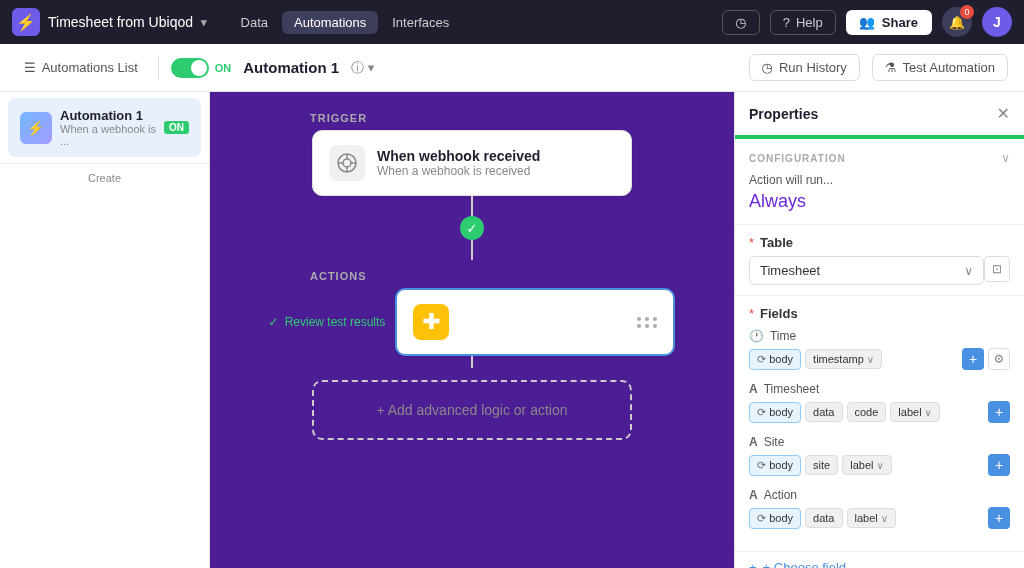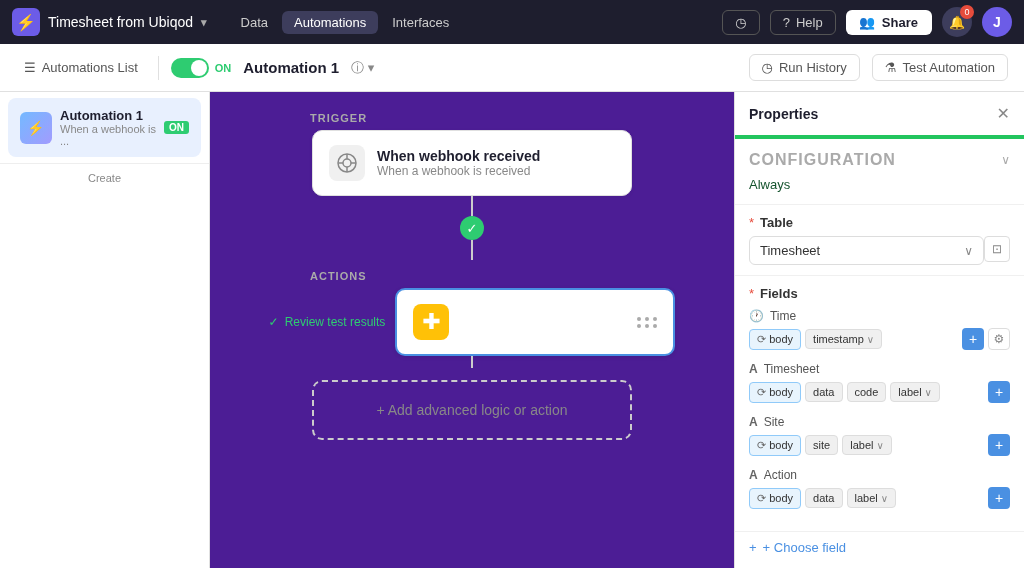--- a/index.html
+++ b/index.html
@@ -87,25 +87,25 @@
     .add-action-box { border: 2px dashed #ccc; border-radius: 10px; width: 320px; padding: 20px; display: flex; align-items: center; justify-content: center; color: #888; font-size: 14px; cursor: pointer; margin-top: 12px; }
 
     
     .properties-panel { width: 290px; background: #fff; border-left: 1px solid #e0e0e0; overflow-y: auto; flex-shrink: 0; }
     .properties-header { display: flex; align-items: center; justify-content: space-between; padding: 12px 14px; border-bottom: 4px solid #22c55e; }
     .properties-title { font-size: 14px; font-weight: 600; color: #1e1e2e; }
     .properties-close { color: #888; cursor: pointer; font-size: 16px; }
 
     .config-section { padding: 12px 14px; border-bottom: 1px solid #f0f0f0; }
     .config-section-header { display: flex; align-items: center; justify-content: space-between; margin-bottom: 8px; cursor: pointer; }
-    .config-label { font-size: 16px; font-weight: 700; color: #aaa; letter-spacing: 1px; text-transform: uppercase; }
+    .config-label { font-size: 10px; font-weight: 700; color: #aaa; letter-spacing: 1px; text-transform: uppercase; }
     .config-collapse { color: #aaa; font-size: 12px; }
 
     .action-run-label { font-size: 12px; color: #555; margin-bottom: 4px; }
-    .action-run-value { font-size: 13px; color: #14532d; font-weight: 500; }
+    .action-run-value { font-size: 18px; color: #6d28d9; font-weight: 500; }
 
     .field-section { padding: 10px 14px; border-bottom: 1px solid #f0f0f0; }
     .field-group { margin-bottom: 12px; }
     .field-label { display: flex; align-items: center; gap: 6px; font-size: 12px; color: #555; margin-bottom: 5px; }
     .field-value-row { display: flex; align-items: center; gap: 4px; }
     .field-tag { background: #f0f0f0; border: 1px solid #ddd; border-radius: 4px; padding: 3px 7px; font-size: 11px; color: #333; display: flex; align-items: center; gap: 3px; }
     .field-tag.blue { background: #e8f4fd; border-color: #90caf9; }
     .field-select { background: #f0f0f0; border: 1px solid #ddd; border-radius: 4px; padding: 3px 7px; font-size: 11px; color: #333; display: flex; align-items: center; gap: 3px; cursor: pointer; }
     .field-add-btn { width: 22px; height: 22px; border-radius: 4px; background: #4a90e2; color: #fff; display: flex; align-items: center; justify-content: center; font-size: 14px; cursor: pointer; margin-left: auto; }
     .field-settings-btn { width: 22px; height: 22px; border-radius: 4px; border: 1px solid #ddd; color: #888; display: flex; align-items: center; justify-content: center; font-size: 12px; cursor: pointer; }
@@ -260,20 +260,21 @@
     <div class="properties-header">
       <span class="properties-title">Properties</span>
       <span class="properties-close">✕</span>
     </div>
 
     <div class="config-section">
       <div class="config-section-header">
         <span class="config-label">CONFIGURATION</span>
         <span class="config-collapse">∨</span>
       </div>
+      <div class="action-run-label">Action will run...</div>
       <div class="action-run-value">Always</div>
     </div>
 
     <div class="field-section">
       <div style="display:flex;align-items:center;gap:4px;margin-bottom:6px;">
         <span class="required-star">*</span>
         <span style="font-size:13px;font-weight:600;color:#333;">Table</span>
       </div>
       <div class="table-select-row">
         <div class="table-select">

